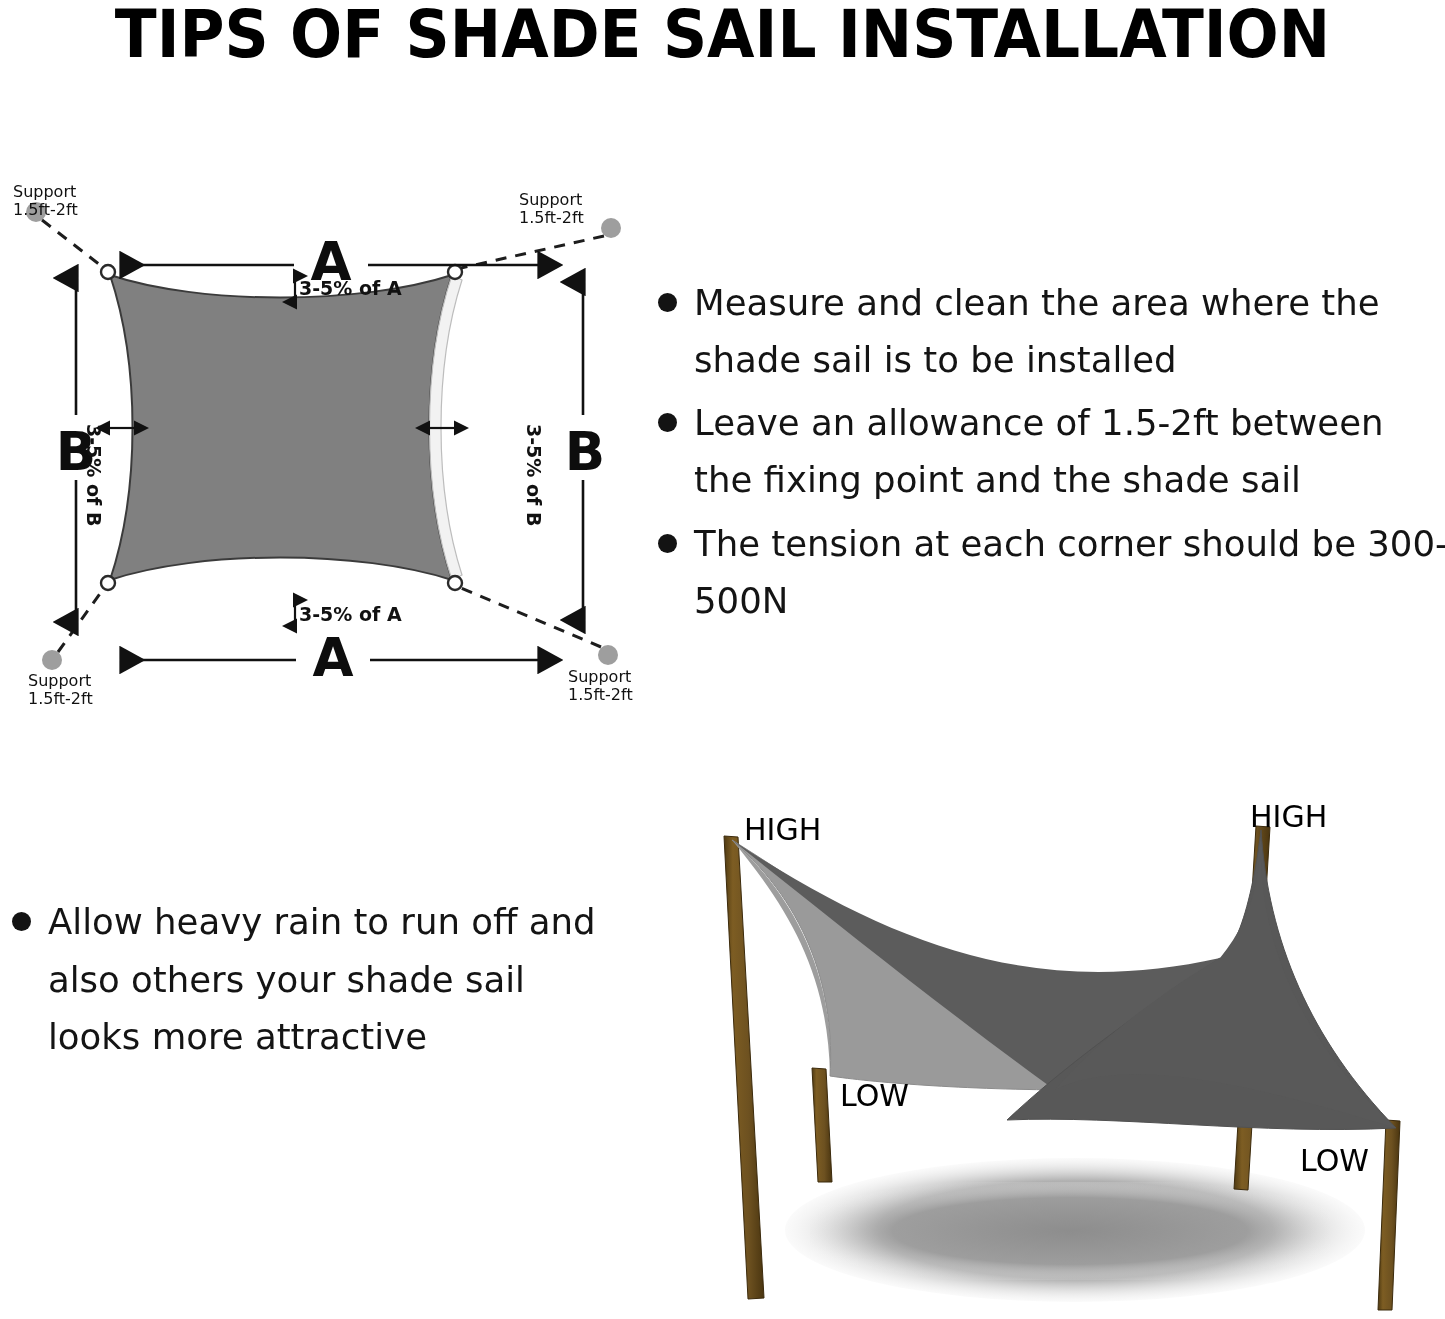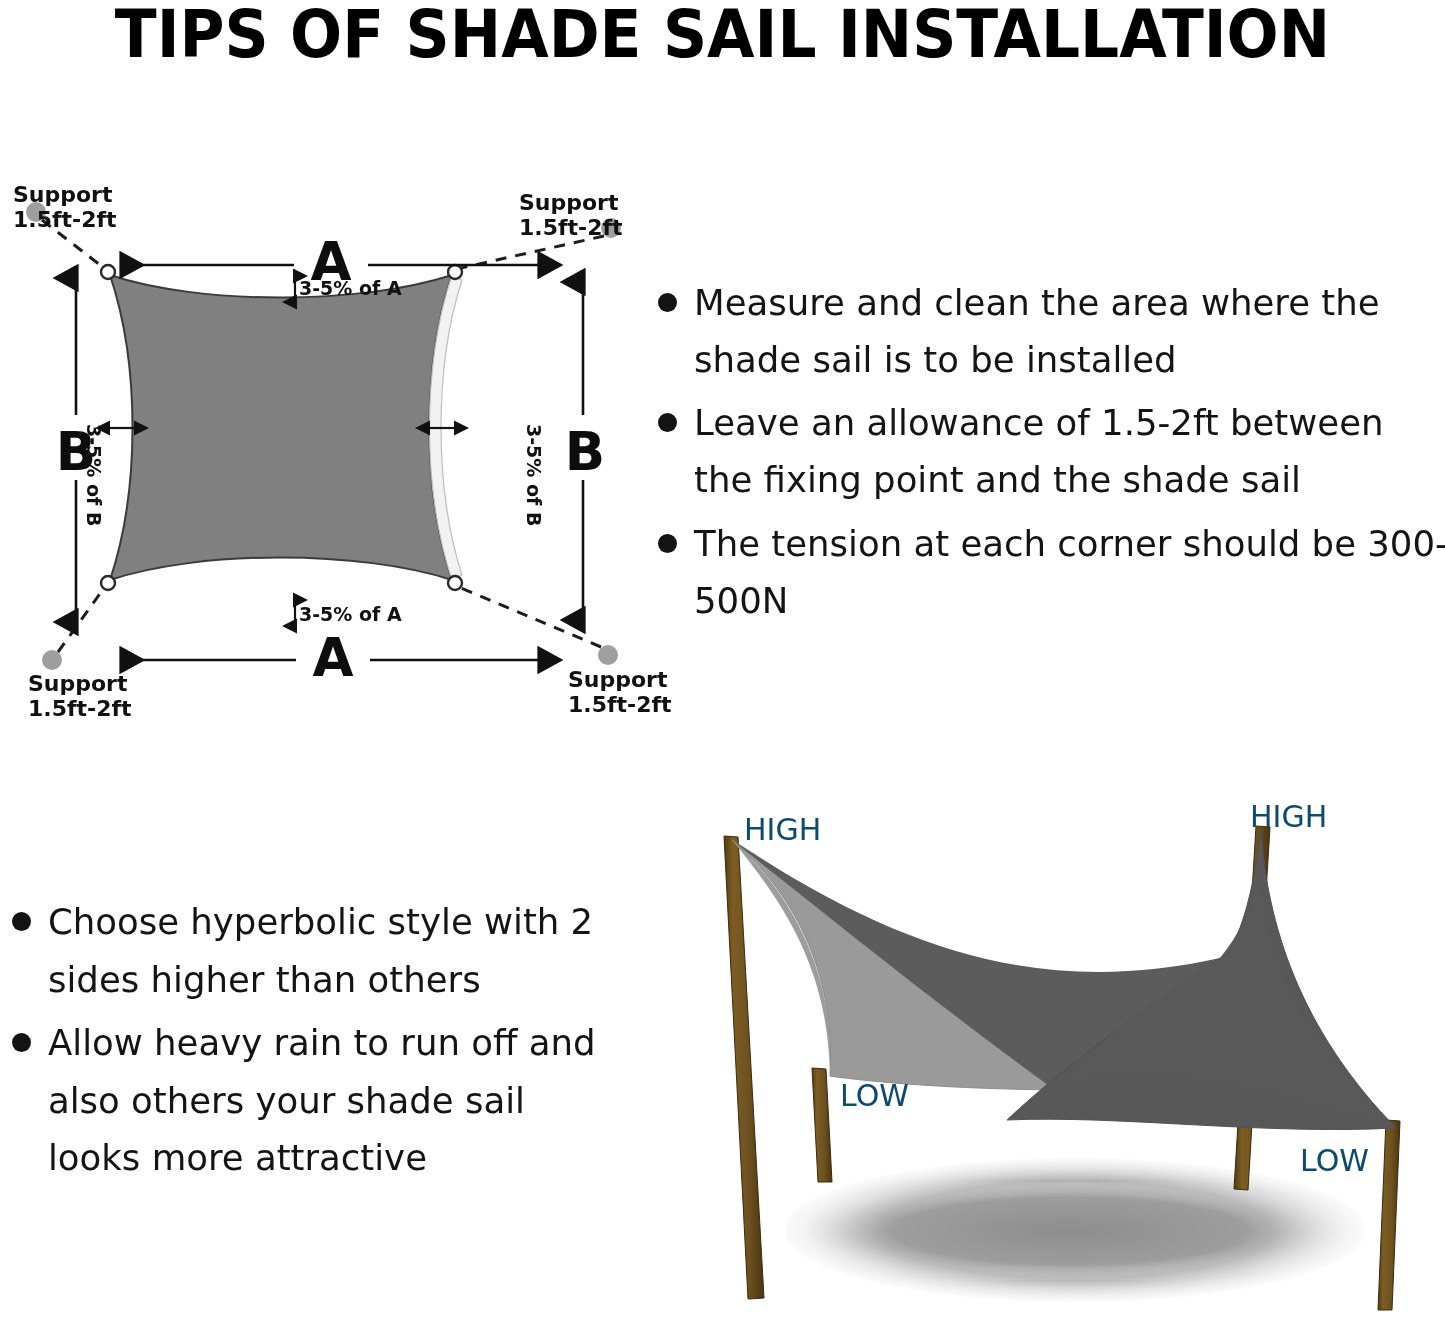--- a/index.html
+++ b/index.html
@@ -39,24 +39,24 @@
     position: absolute;
     left: 0;
     top: 160;
     width: 660px;
     height: 580px;
   }
   #top-diagram-svg { display: block; }
 
   .diagram-label {
     position: absolute;
-    font-size: 22px;
+    font-size: 16px;
     line-height: 1.12;
     color: #111111;
-    font-weight: bold;
+    font-weight: normal;
     white-space: nowrap;
   }
 
   
   .bullet-list {
     position: absolute;
     margin: 0;
     padding: 0;
     list-style: none;
   }
@@ -103,21 +103,21 @@
     left: 660px;
     top: 790px;
     width: 785px;
     height: 529px;
   }
   #hyperbolic-svg { display: block; }
 
   .height-label {
     position: absolute;
     font-size: 30px;
-    color: #0c4a6e;
+    color: #000000;
     font-family: "DejaVu Sans", "Liberation Sans", sans-serif;
     white-space: nowrap;
   }
 </style>
 </head>
 <body>
 
 <div id="page-title">TIPS OF SHADE SAIL INSTALLATION</div>
 
 <div id="top-diagram" style="top:160px;">
@@ -229,24 +229,20 @@
     <span class="bullet-dot"></span>
     <span class="bullet-text">Leave an allowance of 1.5-2ft between the fixing point and the shade sail</span>
   </li>
   <li class="bullet-item">
     <span class="bullet-dot"></span>
     <span class="bullet-text">The tension at each corner should be 300-500N</span>
   </li>
 </ul>
 
 <ul class="bullet-list" id="tips-list-bottom">
-  <li class="bullet-item">
-    <span class="bullet-dot"></span>
-    <span class="bullet-text">Choose hyperbolic style with 2 sides higher than others</span>
-  </li>
   <li class="bullet-item">
     <span class="bullet-dot"></span>
     <span class="bullet-text">Allow heavy rain to run off and also others your shade sail looks more attractive</span>
   </li>
 </ul>
 
 <div id="hyperbolic-illustration">
   <svg id="hyperbolic-svg" width="785" height="529" viewBox="0 0 785 529">
     <defs>
       <radialGradient id="groundShadow" cx="50%" cy="50%" r="55%">

